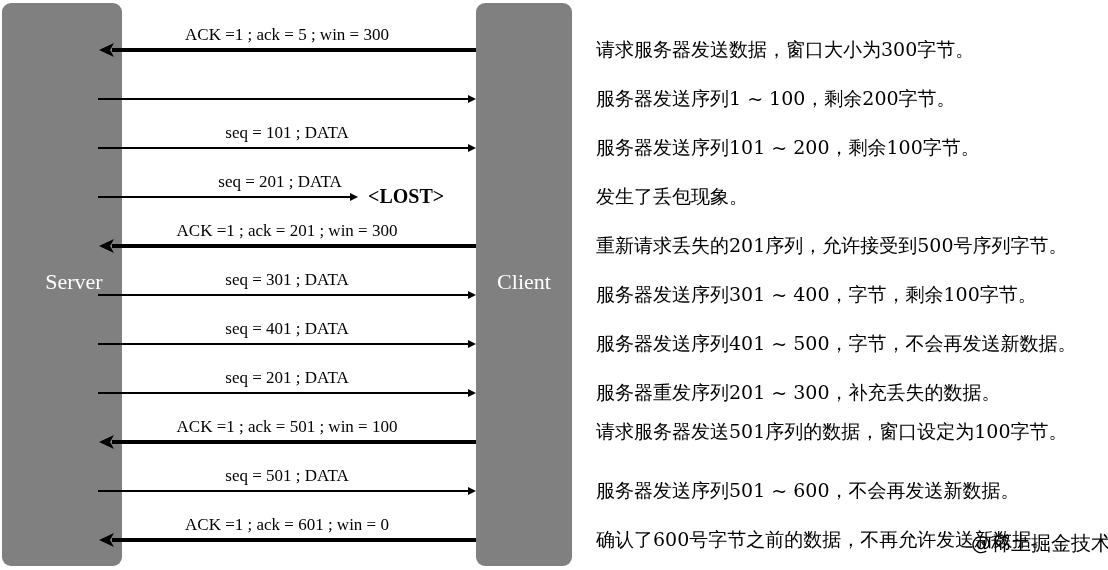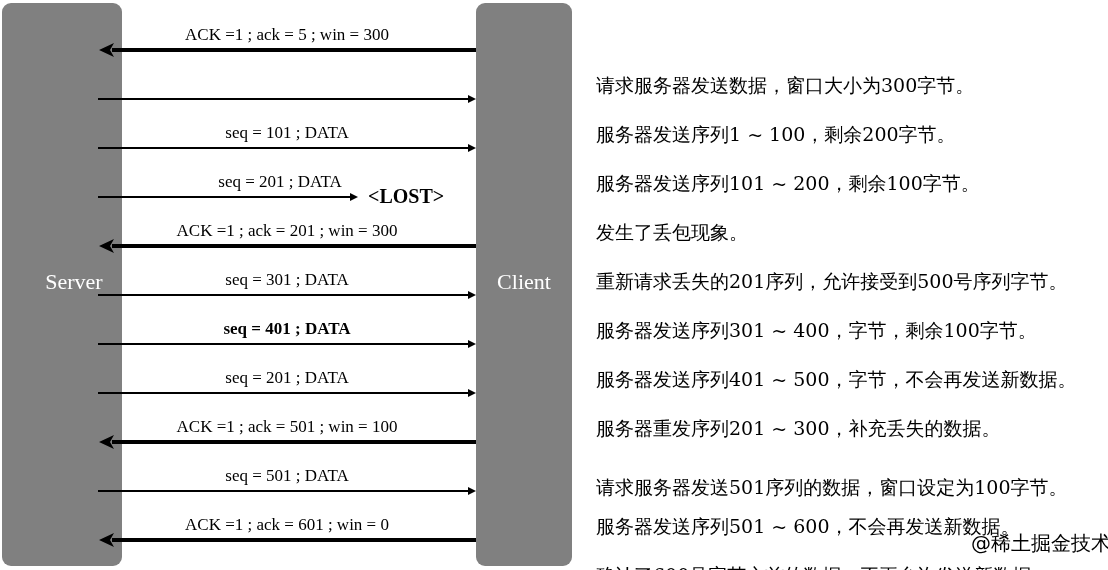--- a/index.html
+++ b/index.html
@@ -10,21 +10,21 @@
     .col span { color: #ffffff; font-size: 22px; margin-top: -5px; }
     #server { left: 2px; padding-left: 24px; }
     #client { left: 476px; }
     .msg { position: absolute; left: 98px; width: 378px; height: 30px; }
     .msg .lbl { position: absolute; left: 0; width: 100%; top: 0; text-align: center;
                 font-size: 17px; line-height: 20px; white-space: nowrap; }
     .msg svg { position: absolute; left: 0; top: 0; overflow: visible; }
     .lost { position: absolute; font-weight: bold; font-size: 20px; line-height: 22px; }
     .notes { position: absolute; left: 596px; top: 0; }
     .note { position: absolute; left: 0; white-space: nowrap; font-size: 19px; line-height: 24px;
-            font-family: "DejaVu Serif", "Liberation Serif", serif; margin-top: 36px; }
+            font-family: "DejaVu Serif", "Liberation Serif", serif; }
     .watermark { position: absolute; left: 971px; top: 530px; font-size: 20px; color: #000000;
                  font-family: "DejaVu Sans", sans-serif; white-space: nowrap; }
   </style>
 </head>
 <body>
 
 <div id="server" class="col">
   <span>Server</span>
 </div>
 <div id="client" class="col">
@@ -67,21 +67,21 @@
         <polygon points="1,25 16,18 12,25 16,32" fill="#000000"></polygon>
       </svg>
     </div>
     <div class="msg" style="top: 270px;">
       <div class="lbl">seq = 301 ; DATA</div>
       <svg width="378" height="34">
         <line x1="0" y1="25" x2="372" y2="25" stroke="#000000" stroke-width="2"></line>
         <polygon points="378,25 370,21 370,29" fill="#000000"></polygon>
       </svg>
     </div>
-    <div class="msg" style="top: 319px; font-weight: bold;">
+    <div class="msg" style="top: 319px;">
       <div class="lbl">seq = 401 ; DATA</div>
       <svg width="378" height="34">
         <line x1="0" y1="25" x2="372" y2="25" stroke="#000000" stroke-width="2"></line>
         <polygon points="378,25 370,21 370,29" fill="#000000"></polygon>
       </svg>
     </div>
     <div class="msg" style="top: 368px;">
       <div class="lbl">seq = 201 ; DATA</div>
       <svg width="378" height="34">
         <line x1="0" y1="25" x2="372" y2="25" stroke="#000000" stroke-width="2"></line>
@@ -113,18 +113,18 @@
 
 <div class="notes" id="notes">
     <div class="note" style="top: 37px;">请求服务器发送数据，窗口大小为300字节。</div>
     <div class="note" style="top: 86px;">服务器发送序列1 ~ 100，剩余200字节。</div>
     <div class="note" style="top: 135px;">服务器发送序列101 ~ 200，剩余100字节。</div>
     <div class="note" style="top: 184px;">发生了丢包现象。</div>
     <div class="note" style="top: 233px;">重新请求丢失的201序列，允许接受到500号序列字节。</div>
     <div class="note" style="top: 282px;">服务器发送序列301 ~ 400，字节，剩余100字节。</div>
     <div class="note" style="top: 331px;">服务器发送序列401 ~ 500，字节，不会再发送新数据。</div>
     <div class="note" style="top: 380px; text-align: center;">服务器重发序列201 ~ 300，补充丢失的数据。</div>
-    <div class="note" style="top: 439px;">请求服务器发送501序列的数据，窗口设定为100字节。</div>
+    <div class="note" style="top: 419px;">请求服务器发送501序列的数据，窗口设定为100字节。</div>
     <div class="note" style="top: 478px;">服务器发送序列501 ~ 600，不会再发送新数据。</div>
     <div class="note" style="top: 527px;">确认了600号字节之前的数据，不再允许发送新数据。</div>
   </div>
 
 <div class="watermark">@稀土掘金技术社区</div>
 
 </body></html>

